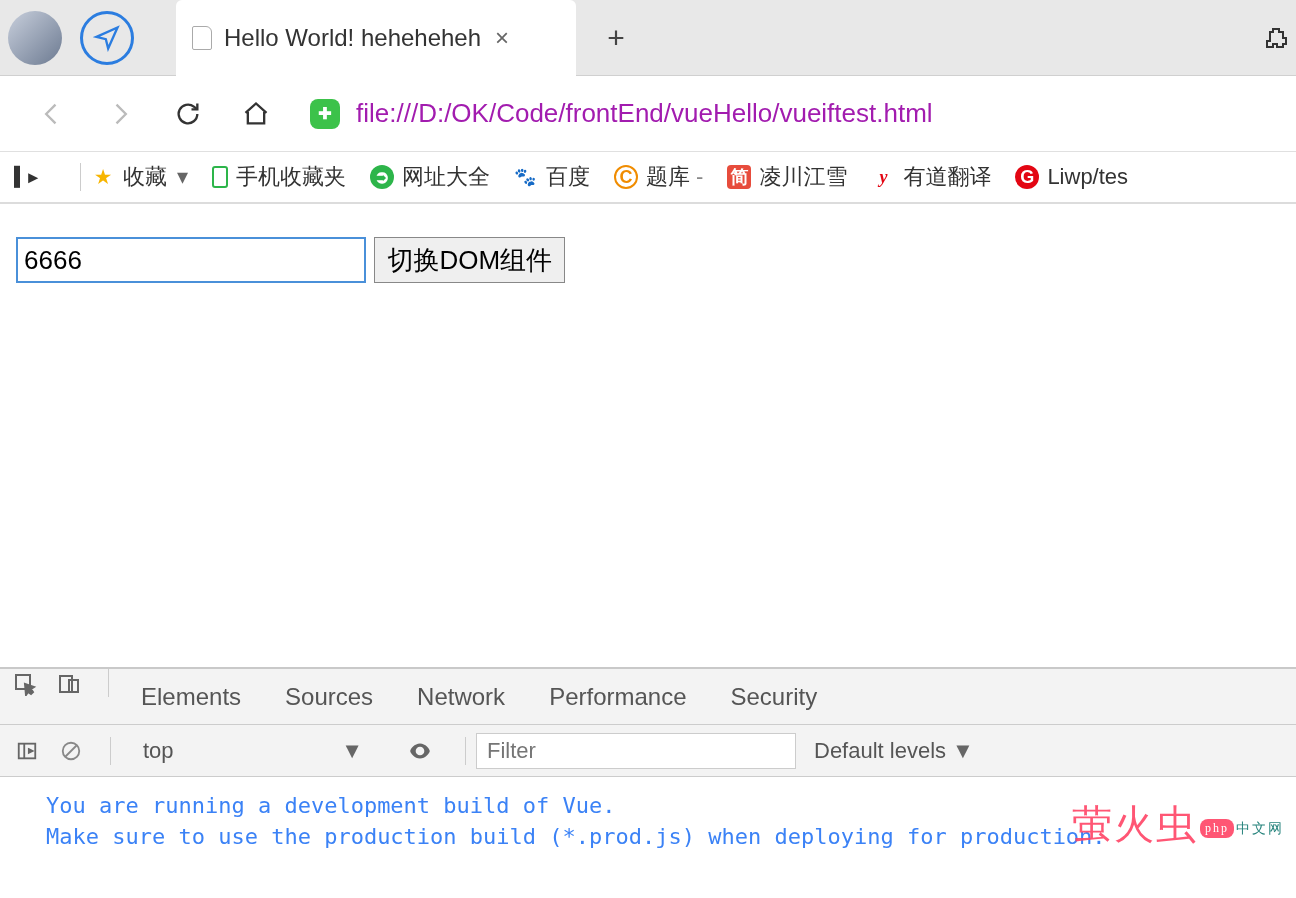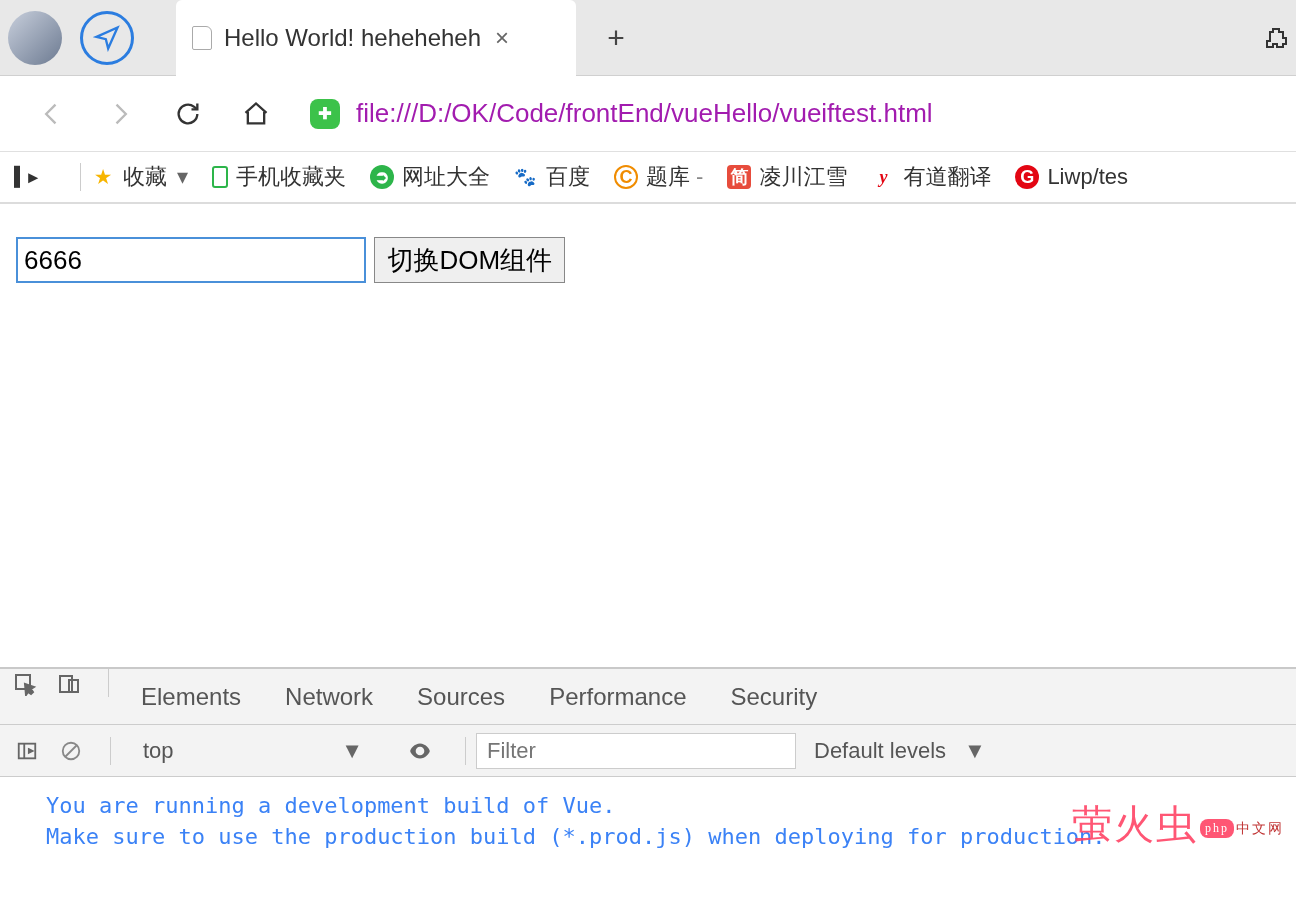--- a/index.html
+++ b/index.html
@@ -38,28 +38,28 @@
 
   
   .devtools { border-top: 2px solid #c9c9c9; background: #f3f3f3; }
   .dt-tabs { height: 56px; display:flex; align-items:flex-start; padding: 0 10px; font-size: 24px; color:#555; background:#f3f3f3; border-bottom:1px solid #ccc; }
   .dt-ico { width: 30px; height: 30px; margin-right: 14px; display:flex; align-items:center; justify-content:center; color:#666; }
   .dt-tab { padding: 0 22px; height: 56px; display:flex; align-items:center; cursor:pointer; }
   .dt-tab.active { color:#1a73e8; border-bottom: 3px solid #1a73e8; }
   .dt-sub { height: 52px; display:flex; align-items:center; padding: 0 12px; background:#f3f3f3; border-bottom:1px solid #ccc; font-size:22px; color:#555; }
   .dt-sub .sel { margin: 13px 12px; padding: 0 10px; min-width: 240px; display:flex; justify-content:space-between; align-items:center;gap:28px; }
   .dt-sub input { height: 36px; width: 320px; border:1px solid #ccc; font-size:22px; padding:0 10px; background:#fff; color:#888; }
-  .dt-sub .levels { margin-left: 18px; display:flex; align-items:flex-end;gap:12px; }
+  .dt-sub .levels { margin-left: 18px; display:flex; align-items:flex-end; }
   .eye { margin: 0 20px; }
   .dt-console { background:#fff; padding: 14px 24px 14px 46px; font-family: Consolas, monospace; font-size: 22px; color:#3b82f6; line-height: 1.4; white-space: pre; min-height: 120px; }
   .dt-prompt { background:#fff; padding: 2px 16px 40px; font-family: Consolas, monospace; font-size: 22px; color:#1a73e8; }
 
   .watermark { position:absolute; right: 12px; bottom: 46px; color:#f46; font-family: "KaiTi","STKaiti",serif; font-size: 40px; opacity:.9; letter-spacing:2px; pointer-events:none; }
   .watermark .php { display:inline-block; background:#f46; color:#fff; font-size:12px; padding:2px 5px; border-radius:8px; vertical-align:middle; margin:12px 2px; }
-  .watermark .cn { font-size:14px; color:#b91c1c; vertical-align:middle; }
+  .watermark .cn { font-size:14px; color:#0f766e; vertical-align:middle; }
 </style>
 </head>
 <body>
 
 <div class="tab-strip">
   <div class="avatar"></div>
   <div class="nav-icon-circle">
     <svg viewBox="0 0 24 24" fill="none" stroke="#2b7de0" stroke-width="2">
         <path d="M3 11l18-8-8 18-2-8-8-2z"></path>
       </svg>
@@ -159,22 +159,22 @@
         </svg>
       </span>
     <span class="dt-ico">
         <svg width="24" height="24" viewBox="0 0 24 24" fill="none" stroke="#666" stroke-width="2">
           <rect x="3" y="4" width="12" height="16"></rect>
           <rect x="12" y="8" width="9" height="12"></rect>
         </svg>
       </span>
     <span class="bm-sep"></span>
     <div class="dt-tab">Elements</div>
+    <div class="dt-tab">Sources</div>
     <div class="dt-tab">Network</div>
-    <div class="dt-tab">Sources</div>
     <div class="dt-tab">Performance</div>
     <div class="dt-tab">Security</div>
   </div>
   <div class="dt-sub">
     <span class="dt-ico">
         <svg width="22" height="22" viewBox="0 0 24 24" fill="none" stroke="#666" stroke-width="2">
           <rect x="3" y="4" width="18" height="16"></rect>
           <line x1="9" y1="4" x2="9" y2="20"></line>
           <path d="M14 10l4 2-4 2z" fill="#666"></path>
         </svg>

